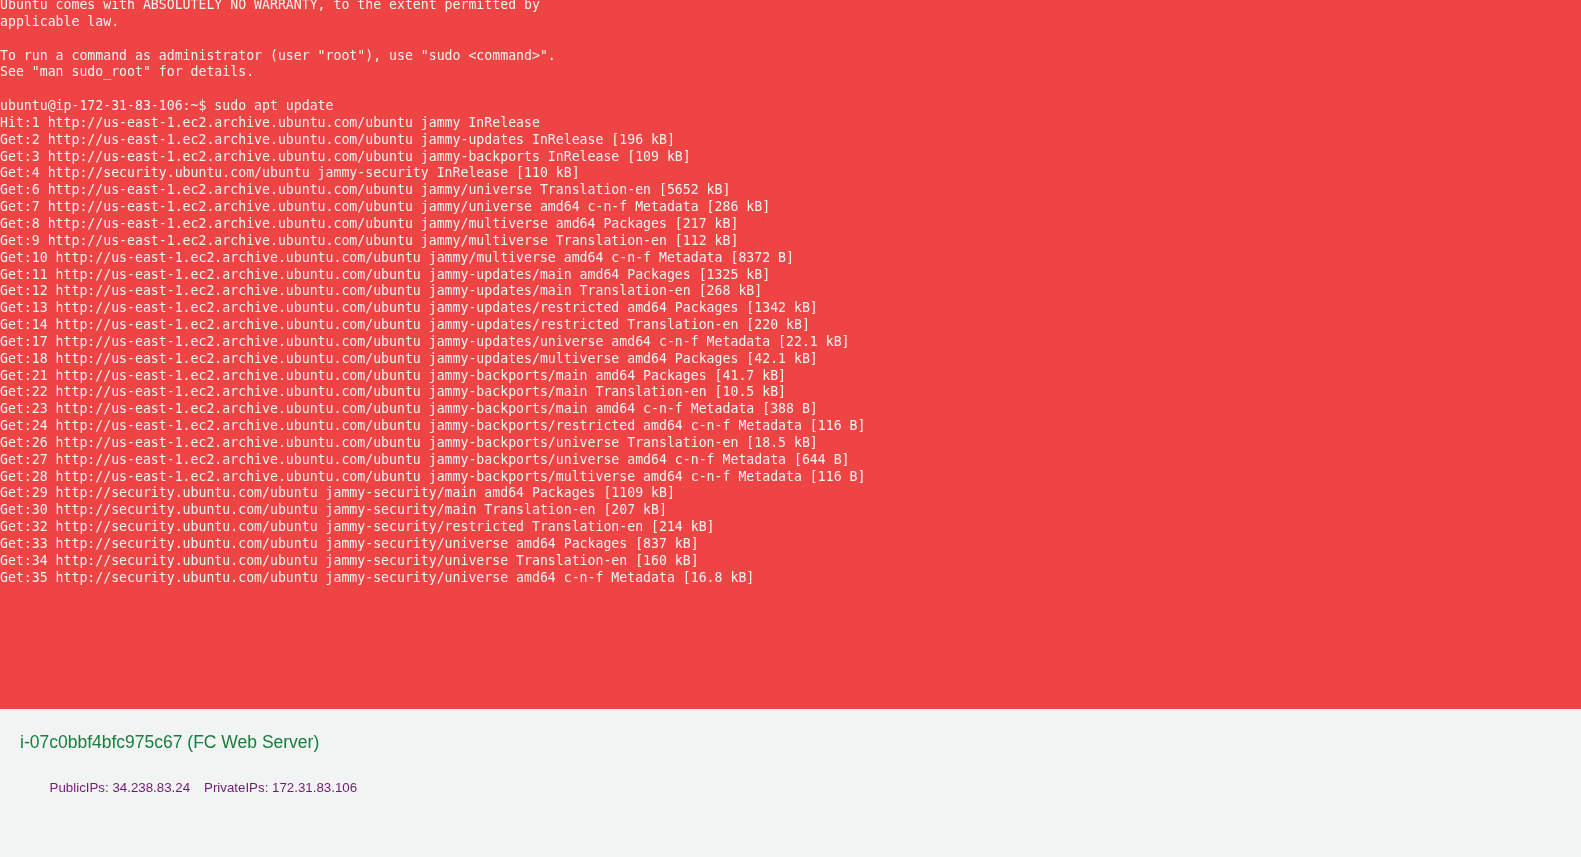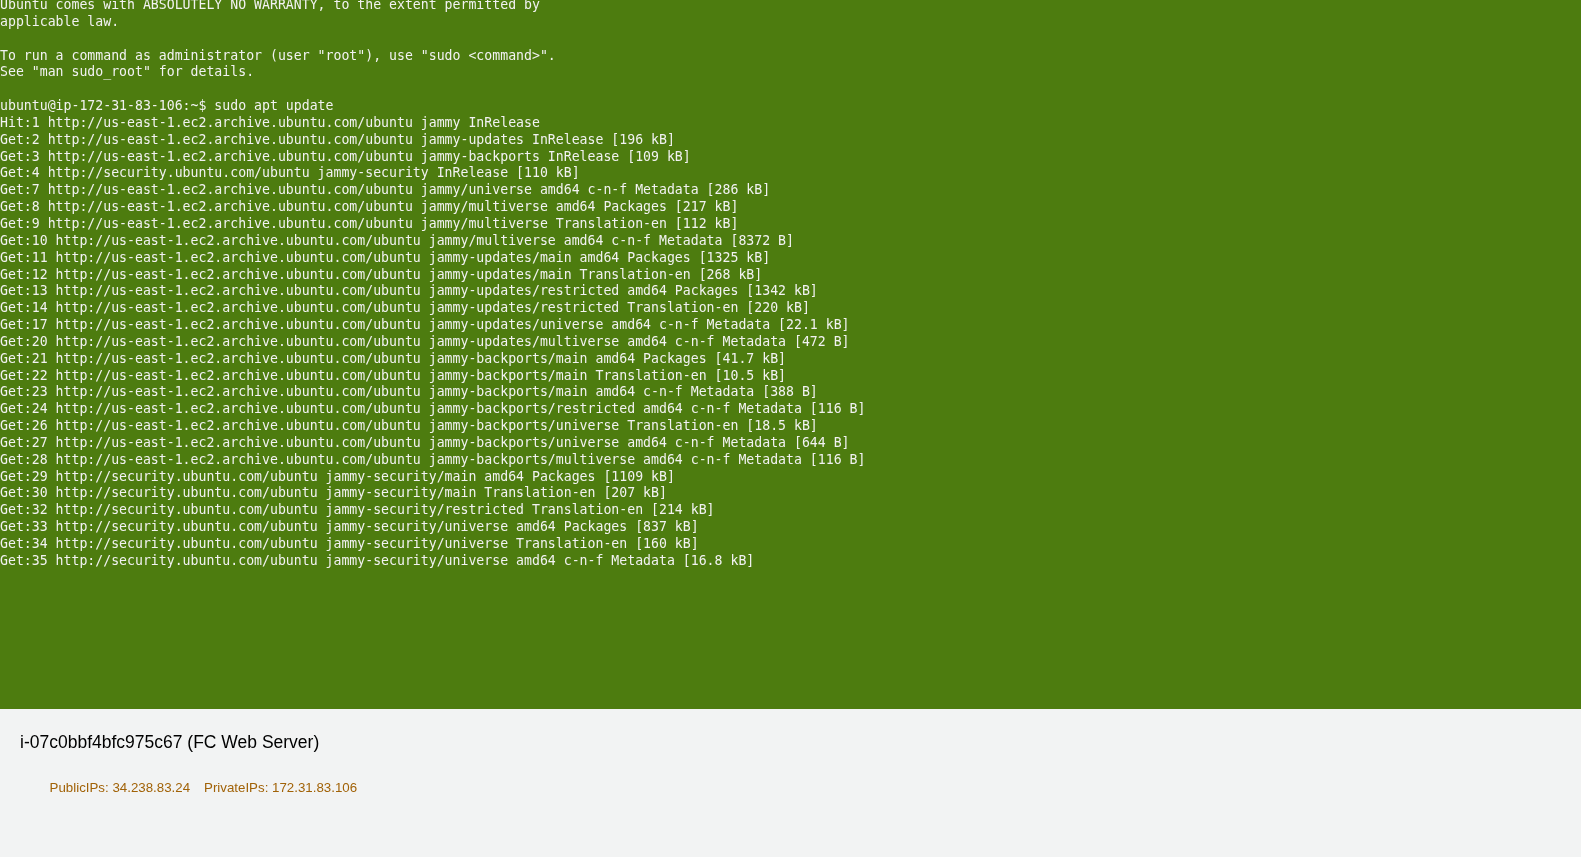--- a/index.html
+++ b/index.html
@@ -21,21 +21,21 @@
     flex-direction: column;
   }
 
   
   .terminal {
     position: absolute;
     left: 0;
     top: 0;
     width: 1581px;
     height: 709px;
-    background: #4d7c0f;
+    background: #ef4444;
     overflow: hidden;
   }
   .term-scroll {
     position: absolute;
     left: 0;
     top: -3px;
     width: 1581px;
   }
   .term-line {
     font-family: "DejaVu Sans Mono", "Liberation Mono", monospace;
@@ -58,29 +58,29 @@
     width: 1581px;
     height: 148px;
     background: #f2f3f3;
   }
   .footer-inner {
     padding: 22px 0 0 20px;
   }
   .instance-title {
     font-family: "Liberation Sans", sans-serif;
     font-size: 17.5px;
-    color: #000000;
+    color: #15803d;
     line-height: 22px;
     white-space: pre;
   }
   .instance-ips {
     margin-top: 8px;
     font-family: "Liberation Sans", sans-serif;
     font-size: 13.3px;
-    color: #a16207;
+    color: #701a75;
     line-height: 18px;
     white-space: pre;
   }
   .ip-group {
     display: inline-block;
   }
   .ip-gap {
     display: inline-block;
     width: 14px;
   }
@@ -96,30 +96,31 @@
         <div class="term-line">applicable law.</div>
         <div class="term-line blank"> </div>
         <div class="term-line">To run a command as administrator (user "root"), use "sudo &lt;command&gt;".</div>
         <div class="term-line">See "man sudo_root" for details.</div>
         <div class="term-line blank"> </div>
         <div class="term-line">ubuntu@ip-172-31-83-106:~$ sudo apt update</div>
         <div class="term-line">Hit:1 http://us-east-1.ec2.archive.ubuntu.com/ubuntu jammy InRelease</div>
         <div class="term-line">Get:2 http://us-east-1.ec2.archive.ubuntu.com/ubuntu jammy-updates InRelease [196 kB]</div>
         <div class="term-line">Get:3 http://us-east-1.ec2.archive.ubuntu.com/ubuntu jammy-backports InRelease [109 kB]</div>
         <div class="term-line">Get:4 http://security.ubuntu.com/ubuntu jammy-security InRelease [110 kB]</div>
+        <div class="term-line">Get:6 http://us-east-1.ec2.archive.ubuntu.com/ubuntu jammy/universe Translation-en [5652 kB]</div>
         <div class="term-line">Get:7 http://us-east-1.ec2.archive.ubuntu.com/ubuntu jammy/universe amd64 c-n-f Metadata [286 kB]</div>
         <div class="term-line">Get:8 http://us-east-1.ec2.archive.ubuntu.com/ubuntu jammy/multiverse amd64 Packages [217 kB]</div>
         <div class="term-line">Get:9 http://us-east-1.ec2.archive.ubuntu.com/ubuntu jammy/multiverse Translation-en [112 kB]</div>
         <div class="term-line">Get:10 http://us-east-1.ec2.archive.ubuntu.com/ubuntu jammy/multiverse amd64 c-n-f Metadata [8372 B]</div>
         <div class="term-line">Get:11 http://us-east-1.ec2.archive.ubuntu.com/ubuntu jammy-updates/main amd64 Packages [1325 kB]</div>
         <div class="term-line">Get:12 http://us-east-1.ec2.archive.ubuntu.com/ubuntu jammy-updates/main Translation-en [268 kB]</div>
         <div class="term-line">Get:13 http://us-east-1.ec2.archive.ubuntu.com/ubuntu jammy-updates/restricted amd64 Packages [1342 kB]</div>
         <div class="term-line">Get:14 http://us-east-1.ec2.archive.ubuntu.com/ubuntu jammy-updates/restricted Translation-en [220 kB]</div>
         <div class="term-line">Get:17 http://us-east-1.ec2.archive.ubuntu.com/ubuntu jammy-updates/universe amd64 c-n-f Metadata [22.1 kB]</div>
-        <div class="term-line">Get:20 http://us-east-1.ec2.archive.ubuntu.com/ubuntu jammy-updates/multiverse amd64 c-n-f Metadata [472 B]</div>
+        <div class="term-line">Get:18 http://us-east-1.ec2.archive.ubuntu.com/ubuntu jammy-updates/multiverse amd64 Packages [42.1 kB]</div>
         <div class="term-line">Get:21 http://us-east-1.ec2.archive.ubuntu.com/ubuntu jammy-backports/main amd64 Packages [41.7 kB]</div>
         <div class="term-line">Get:22 http://us-east-1.ec2.archive.ubuntu.com/ubuntu jammy-backports/main Translation-en [10.5 kB]</div>
         <div class="term-line">Get:23 http://us-east-1.ec2.archive.ubuntu.com/ubuntu jammy-backports/main amd64 c-n-f Metadata [388 B]</div>
         <div class="term-line">Get:24 http://us-east-1.ec2.archive.ubuntu.com/ubuntu jammy-backports/restricted amd64 c-n-f Metadata [116 B]</div>
         <div class="term-line">Get:26 http://us-east-1.ec2.archive.ubuntu.com/ubuntu jammy-backports/universe Translation-en [18.5 kB]</div>
         <div class="term-line">Get:27 http://us-east-1.ec2.archive.ubuntu.com/ubuntu jammy-backports/universe amd64 c-n-f Metadata [644 B]</div>
         <div class="term-line">Get:28 http://us-east-1.ec2.archive.ubuntu.com/ubuntu jammy-backports/multiverse amd64 c-n-f Metadata [116 B]</div>
         <div class="term-line">Get:29 http://security.ubuntu.com/ubuntu jammy-security/main amd64 Packages [1109 kB]</div>
         <div class="term-line">Get:30 http://security.ubuntu.com/ubuntu jammy-security/main Translation-en [207 kB]</div>
         <div class="term-line">Get:32 http://security.ubuntu.com/ubuntu jammy-security/restricted Translation-en [214 kB]</div>

